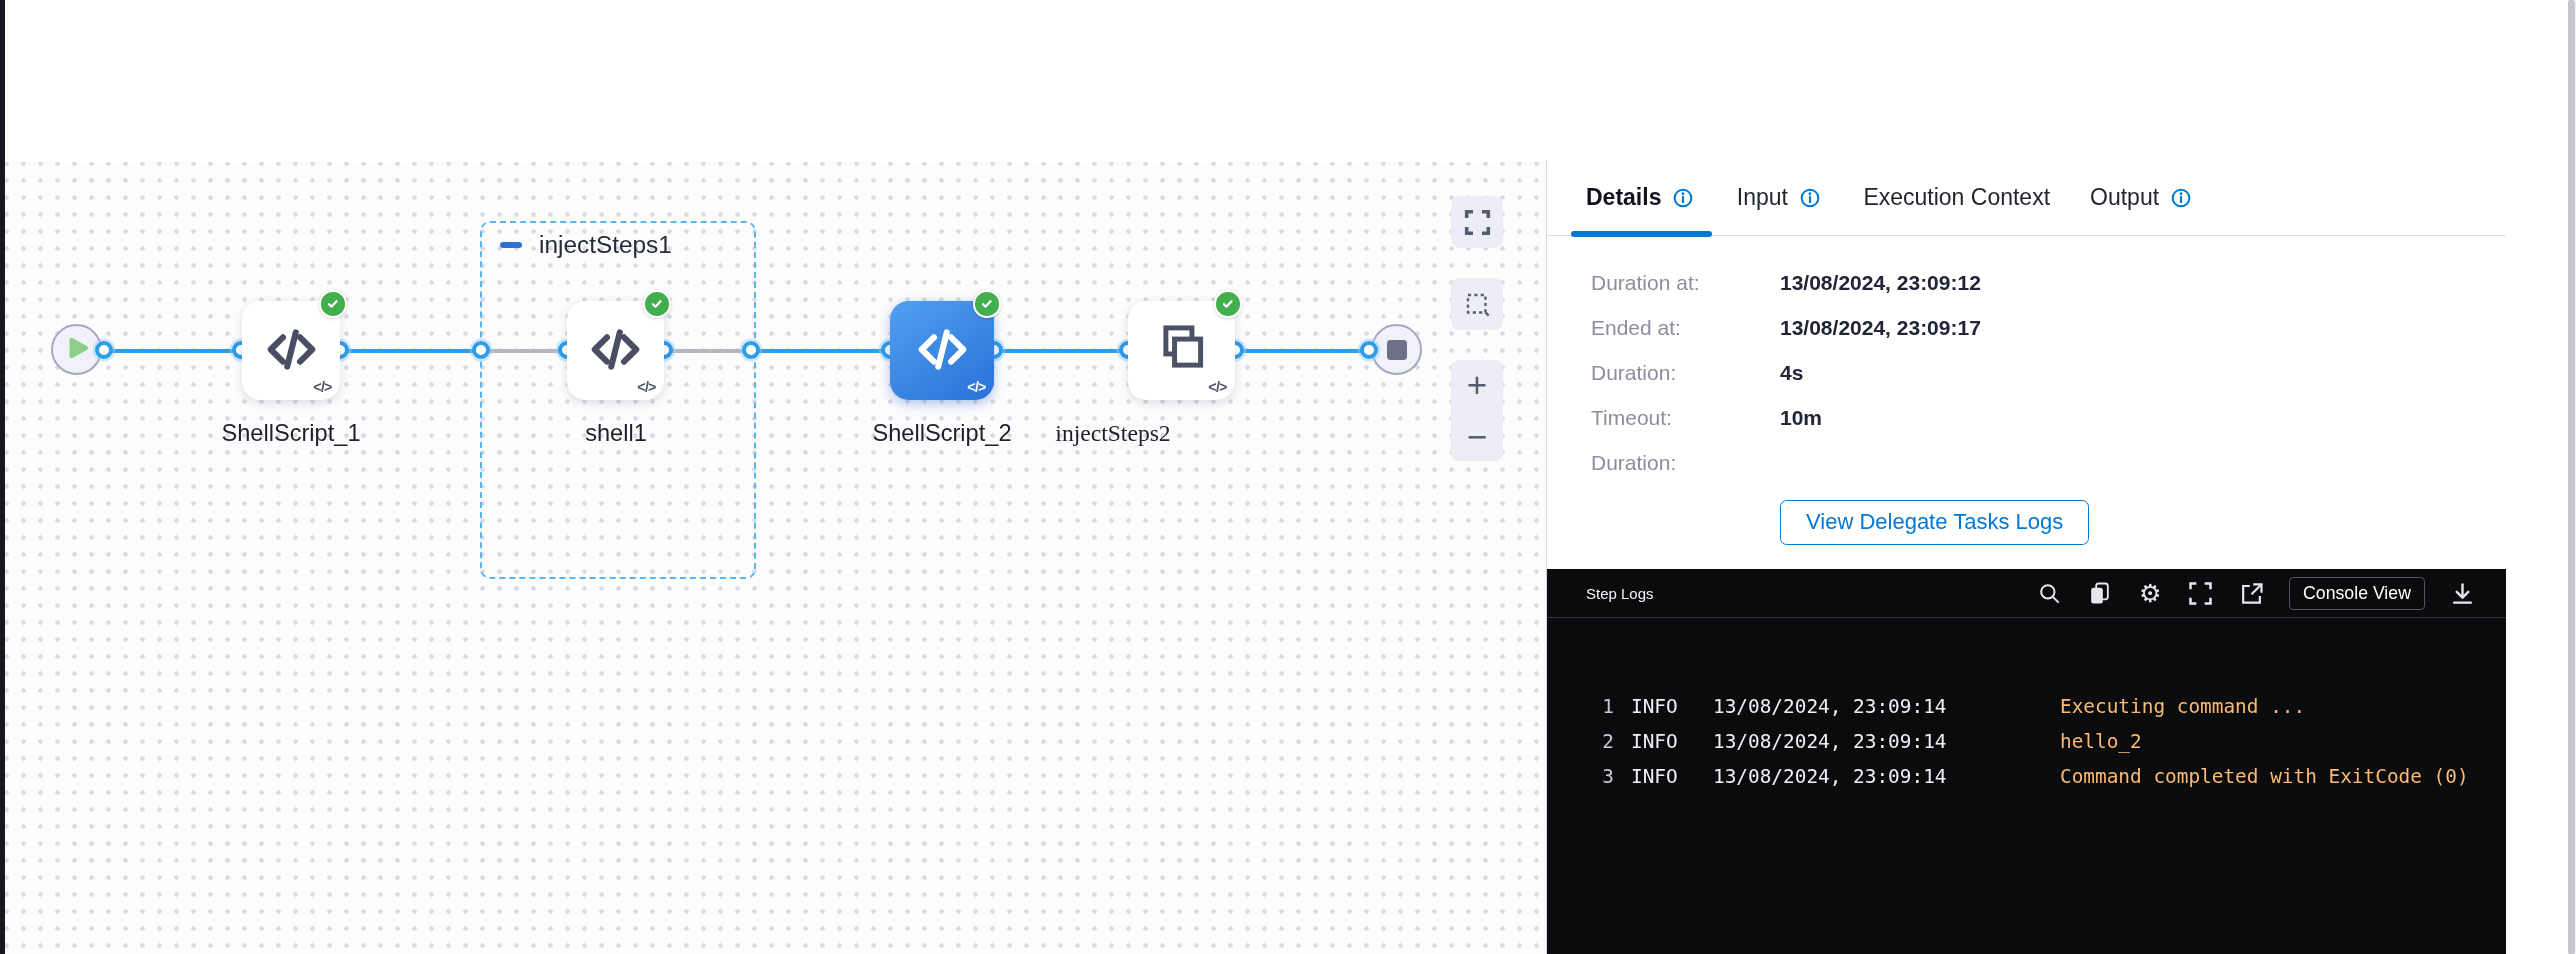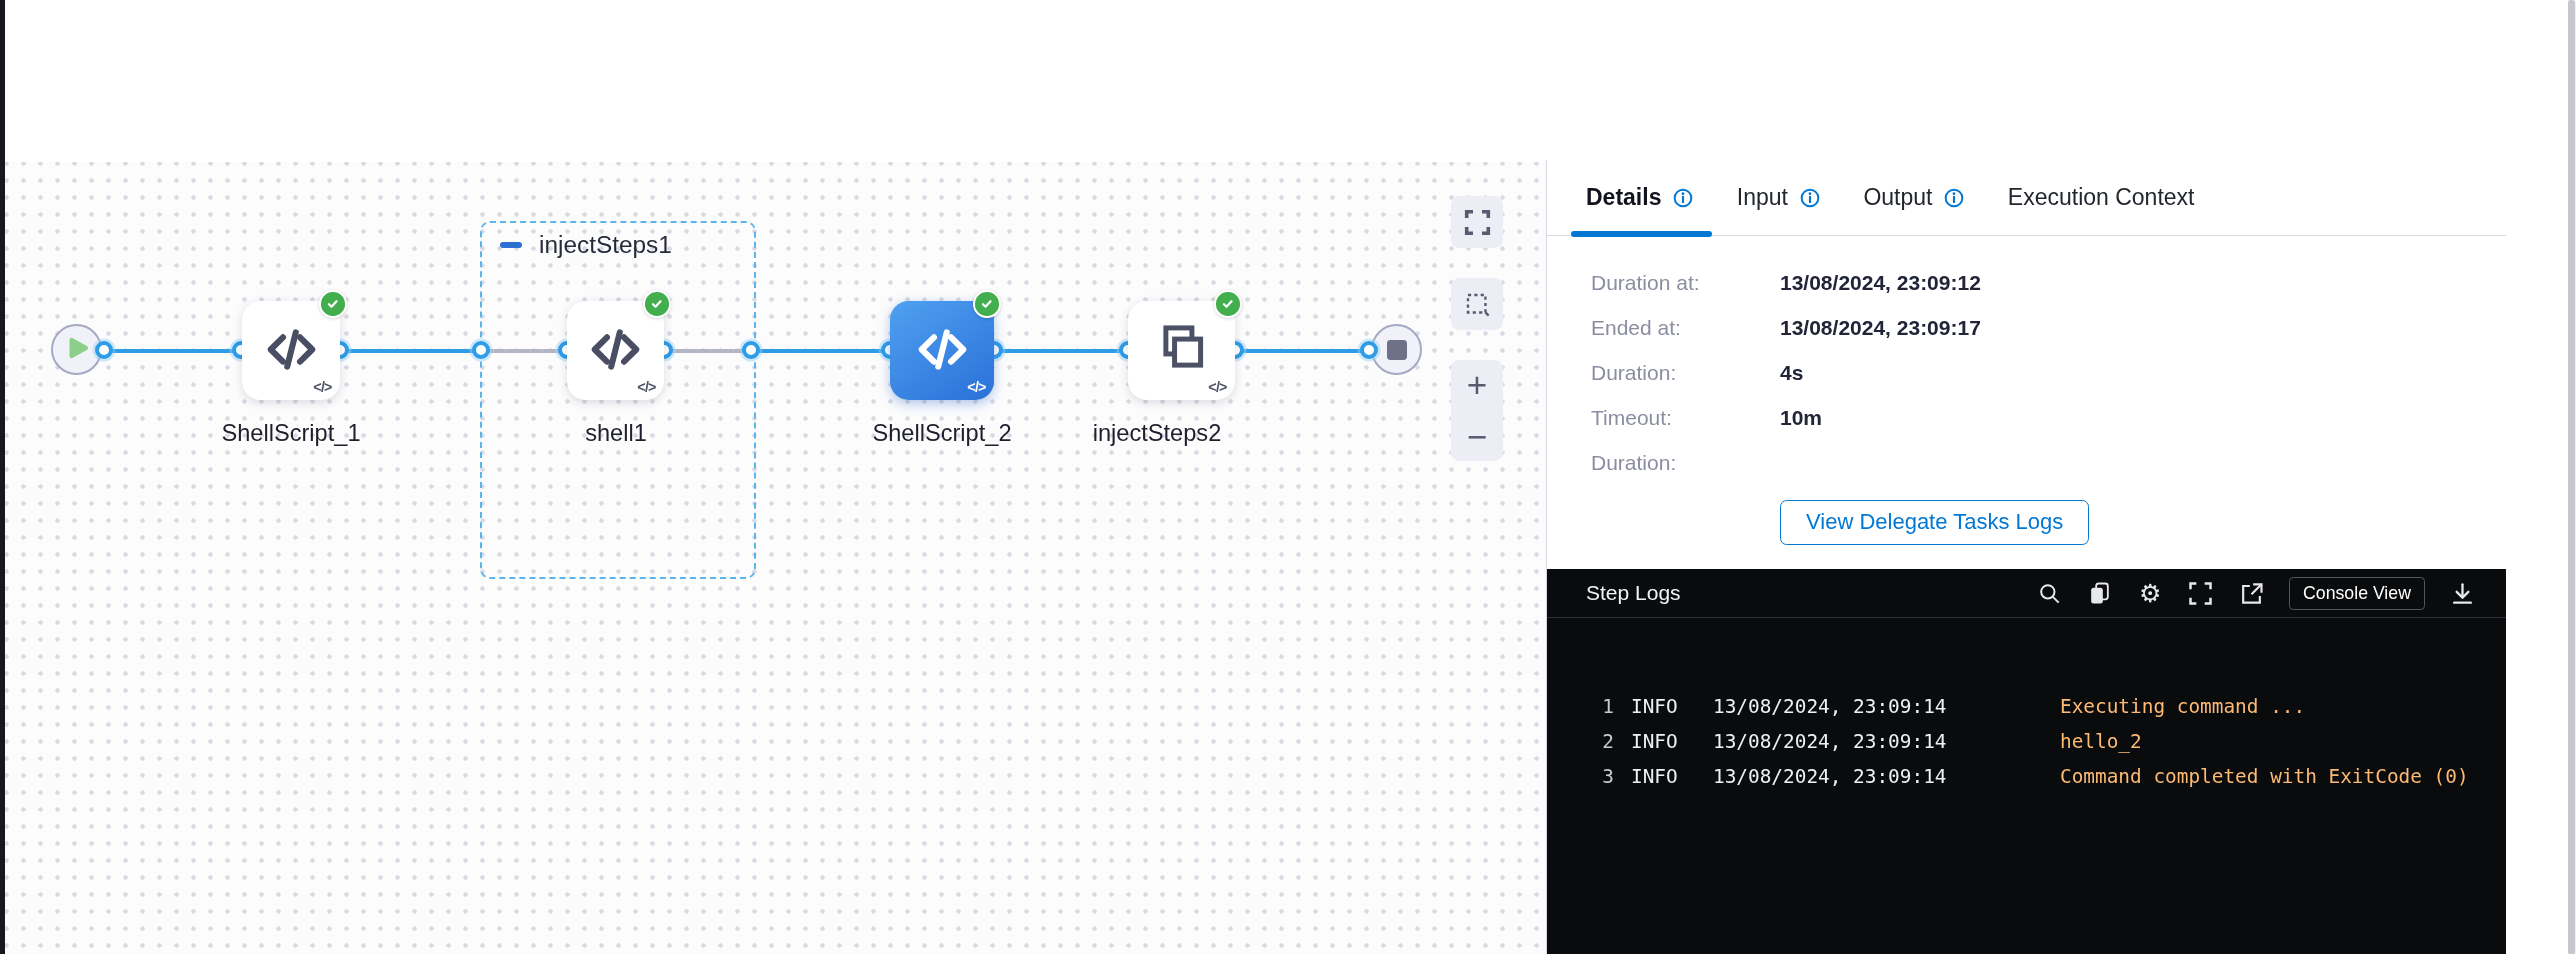--- a/index.html
+++ b/index.html
@@ -49,21 +49,21 @@
   .details{padding:34px 0 0 44px;font-size:21px;}
   .drow{display:flex;margin-bottom:20px;line-height:25px;}
   .dlabel{width:189px;color:#8b8da0;flex:0 0 auto;}
   .dvalue{font-weight:bold;color:#222438;max-width:682px;}
   .dvalue .link{color:#0278d5;cursor:pointer;}
   .delegate-logs-btn{margin:5px 0 0 189px;font-size:22px;font-weight:500;color:#0278d5;background:#fff;border:1.7px solid #0278d5;border-radius:6.7px;padding:8.4px 25px;font-family:inherit;cursor:pointer;}
 
   
   .step-logs{position:absolute;left:0;top:409px;right:0;bottom:0;background:#0a0b0d;color:#eef0f3;overflow:hidden;}
   .logs-header{height:48px;display:flex;align-items:center;padding:0 30px 0 39px;border-bottom:0.8px solid #32333a;}
-  .logs-title{font-size:21px;color:#f2f3f6;}
+  .logs-title{font-size:15px;color:#f2f3f6;}
   .logs-actions{margin-left:auto;display:flex;align-items:center;gap:23.6px;}
   .licon{display:flex;align-items:center;justify-content:center;width:27px;height:27px;cursor:pointer;}
   .gear-glyph{font-size:25px;color:#e7e8ee;line-height:27px;}
   .console-btn{border:1.7px solid #55565e;border-radius:4.2px;background:transparent;color:#fff;font-size:17.7px;padding:5px 13.5px;font-family:inherit;cursor:pointer;white-space:nowrap;}
   .logs-body{padding-top:71px;font-family:"DejaVu Sans Mono",monospace;font-size:19.4px;}
   .log-line{display:grid;grid-template-columns:67px 65px 330px auto;column-gap:17px;height:35px;align-items:center;}
   .log-num{text-align:right;color:#c9cad1;}
   .log-level{color:#eef0f3;}
   .log-time{color:#eef0f3;}
   .log-msg{color:#fdba74;white-space:nowrap;}
@@ -168,21 +168,21 @@
                 <rect x="38" y="34" width="42" height="42" fill="#ffffff"></rect>
               </g>
             </svg></span>
           <span class="corner-glyph">&lt;/&gt;</span>
           <span class="badge">
             <svg width="13.5" height="13.5" viewBox="0 0 16 16">
               <path d="M3.5 8.5 L6.5 11.5 L12.5 5" stroke="#fff" stroke-width="2.6" fill="none" stroke-linecap="round" stroke-linejoin="round"></path>
             </svg>
           </span>
         </div>
-        <div class="node-label" style="left: 1152px;">injectSteps2</div>
+        <div class="node-label" style="left: 1108px; font-family: Liberation Serif, serif;">injectSteps2</div>
       </div>
     <div class="controls">
       <div class="ctl h1">
         <span class="licon">
           <svg width="27" height="27" viewBox="0 0 30 30" fill="none" stroke="#585a70" stroke-width="4">
               <path d="M3 10 V3 H10"></path>
               <path d="M20 3 H27 V10"></path>
               <path d="M27 20 V27 H20"></path>
               <path d="M10 27 H3 V20"></path>
             </svg>
@@ -219,32 +219,32 @@
           <span class="tab-label">Input</span>
           <span class="licon">
             <svg width="20" height="20" viewBox="0 0 24 24">
               <circle cx="12" cy="12" r="10" fill="none" stroke="#0278d5" stroke-width="2.4"></circle>
               <line x1="12" y1="10.5" x2="12" y2="17" stroke="#0278d5" stroke-width="2.6" stroke-linecap="round"></line>
               <circle cx="12" cy="6.8" r="1.7" fill="#0278d5"></circle>
             </svg>
           </span>
         </div>
         <div class="tab">
+          <span class="tab-label">Execution Context</span>
+        </div>
+        <div class="tab">
           <span class="tab-label">Output</span>
           <span class="licon">
             <svg width="20" height="20" viewBox="0 0 24 24">
               <circle cx="12" cy="12" r="10" fill="none" stroke="#0278d5" stroke-width="2.4"></circle>
               <line x1="12" y1="10.5" x2="12" y2="17" stroke="#0278d5" stroke-width="2.6" stroke-linecap="round"></line>
               <circle cx="12" cy="6.8" r="1.7" fill="#0278d5"></circle>
             </svg>
           </span>
         </div>
-        <div class="tab">
-          <span class="tab-label">Execution Context</span>
-        </div>
       </nav>
 
     <section class="details">
       <div id="detailRows">
           <div class="drow">
             <span class="dlabel">Duration at:</span>
             <span class="dvalue">13/08/2024, 23:09:12</span>
           </div>
           <div class="drow">
             <span class="dlabel">Ended at:</span>

